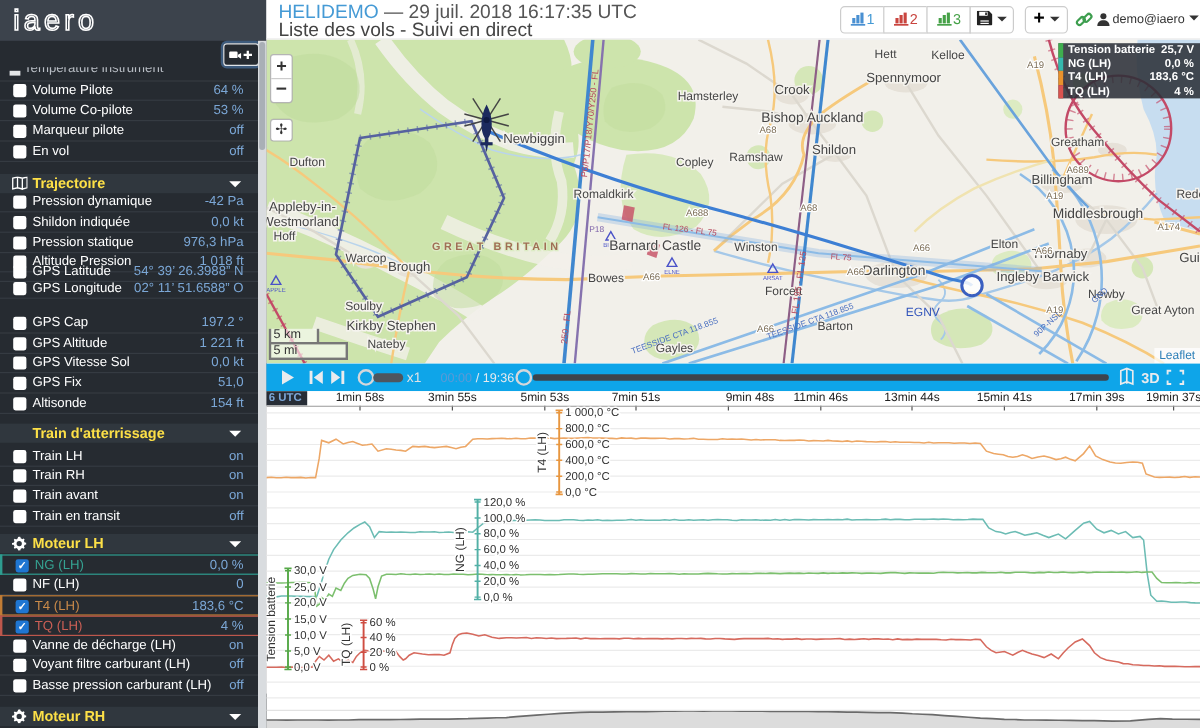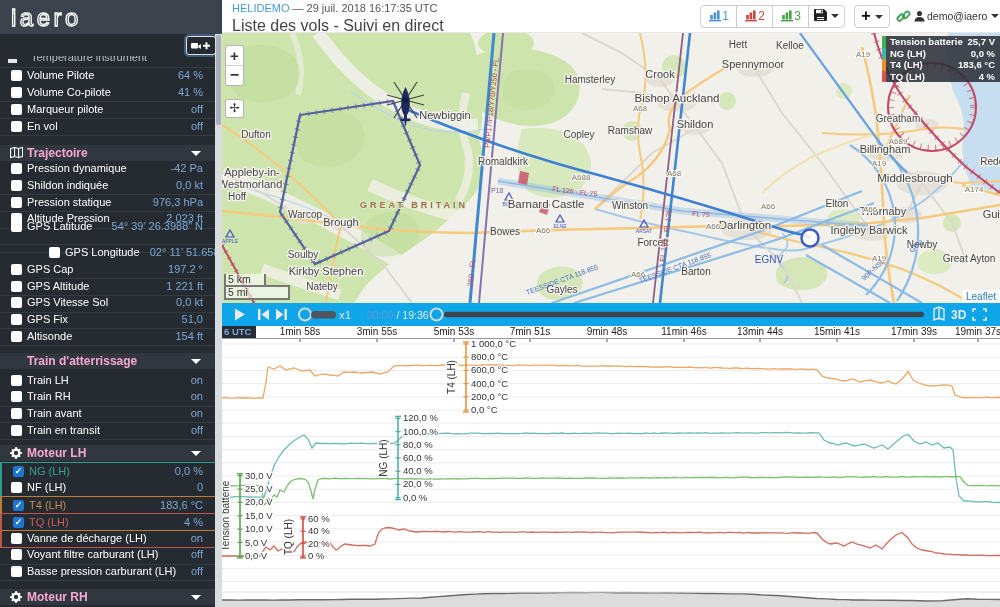--- a/index.html
+++ b/index.html
@@ -1,30 +1,30 @@
 <!DOCTYPE html>
 <html><head><meta charset="utf-8">
 <style>
 *{margin:0;padding:0;box-sizing:border-box}
 html,body{width:1000px;height:607px;overflow:hidden;font-family:"Liberation Sans",sans-serif;background:#fff;position:relative}
 #sidebar{position:absolute;left:0;top:0;width:222px;height:607px;background:#262b31;overflow:hidden}
 #logo{position:absolute;left:0;top:0;width:222px;height:34px;background:#3c434c}
 #logotx{position:absolute;left:11px;top:4px;font-size:24px;letter-spacing:3.5px;color:transparent;-webkit-text-stroke:1.3px #fff}
 #sbscroll{position:absolute;left:215px;top:34px;width:7px;height:573px;background:#d9dcdf}
 #sbthumb{position:absolute;left:216px;top:35px;width:5px;height:90px;background:#a9afb6;border-radius:3px}
-.row{position:absolute;left:0;width:215px;height:35px;border-bottom:1px solid #353b42;font-size:11px;color:#fff}
+.row{position:absolute;left:0;width:215px;height:17px;border-bottom:1px solid #353b42;font-size:11px;color:#fff}
 .row .lb{position:absolute;left:27px;top:2px;white-space:nowrap}
 .row .vl{position:absolute;right:12px;top:2px;color:#7ba7d6;white-space:nowrap}
 .cb{position:absolute;left:11px;top:3px;width:11px;height:11px;background:#fff;border-radius:2px}
 .cbc{position:absolute;left:11px;top:3px;width:11px;height:11px;background:#1f76d2;border-radius:2px;color:#fff;font-size:9px;font-weight:bold;text-align:center;line-height:11px}
-.hdr{position:absolute;left:0;width:215px;height:16px;background:#30373e;color:#f9a8d4;font-size:12px;font-weight:bold}
+.hdr{position:absolute;left:0;width:215px;height:16px;background:#30373e;color:#fde047;font-size:12px;font-weight:bold}
 .hdr .ht{position:absolute;left:27px;top:1px}
 .hdr .car{position:absolute;right:14px;top:6px;width:0;height:0;border-left:5px solid transparent;border-right:5px solid transparent;border-top:5px solid #fff}
 #topnav{position:absolute;left:222px;top:0;width:778px;height:33px;background:#fff;border-bottom:1px solid #e8e8e8}
-#title1{position:absolute;left:10px;top:2px;font-size:11px;color:#459ad5}
+#title1{position:absolute;left:10px;top:2px;font-size:16px;color:#459ad5}
 #title1 .gd{color:#555}
 #title2{position:absolute;left:10px;top:17px;font-size:16px;color:#444}
 .btn{position:absolute;top:5px;height:23px;background:#fff;border:1px solid #ccc;font-size:12px}
 #playbar{position:absolute;left:222px;top:303px;width:778px;height:23px;background:#0ea5e9}
 #ruler{position:absolute;left:222px;top:326px;width:778px;height:12px;background:#fff;font-size:10px;color:#222}
 #rtag{position:absolute;left:0;top:0;width:34px;height:12px;background:#272d36;color:#7da7d8;font-weight:bold;font-size:9.5px;line-height:12px;padding-left:2px}
 .rlb{position:absolute;top:0;font-size:10px;color:#222;transform:translateX(-50%);white-space:nowrap}
 #chart{position:absolute;left:222px;top:338px;width:778px;height:240px;background:#fff}
 #mapbox{position:absolute;left:222px;top:33px;width:778px;height:270px;overflow:hidden}
 .mapctl{position:absolute;background:#fff;border:1.5px solid rgba(120,120,120,.55);border-radius:3px;color:#333;text-align:center}
@@ -38,33 +38,33 @@
 </style></head><body>
 <div id="sidebar">
     <div id="logo"></div>
     <div id="logotx">iaero</div>
     <div style="position:absolute;left:186px;top:36px;width:30px;height:19px;border:1px solid #dfe3e8;border-radius:3px;box-shadow:0 0 0 2px rgba(90,150,220,.45);"><svg width="28" height="17" viewBox="0 0 28 17">
         <rect x="4" y="6" width="7" height="5.4" rx="1" fill="#fff"></rect>
         <path d="M11.3 8.7l2.6-1.6v4.8l-2.6-1.6z" fill="#fff"></path>
         <path d="M19.5 5.2v7M16 8.7h7" stroke="#fff" stroke-width="1.9"></path>
       </svg></div>
     <div style="position:absolute;left:8px;top:59px;width:9px;height:3.5px;background:#e4e6e8"></div>
-    <div style="position:absolute;left:31px;top:56px;width:170px;overflow:hidden;height:8px">
+    <div style="position:absolute;left:20px;top:56px;width:170px;overflow:hidden;height:8px">
       <div style="font-size:11px;color:#b9bec5;margin-top:-5px">Température instrument</div>
     </div>
     <div style="position:absolute;left:0;top:67px;width:215px;height:1px;background:#353b42"></div>
     <div class="row" style="top:67px;">
       <span class="cb"></span>
       <span class="lb" style="">Volume Pilote</span>
       <span class="vl">64 %</span>
     </div>
     <div class="row" style="top:84px;">
       <span class="cb"></span>
       <span class="lb" style="">Volume Co-pilote</span>
-      <span class="vl">41 %</span>
+      <span class="vl">53 %</span>
     </div>
     <div class="row" style="top:101px;text-align:right;">
       <span class="cb"></span>
       <span class="lb" style="">Marqueur pilote</span>
       <span class="vl">off</span>
     </div>
     <div class="row" style="top:118px;">
       <span class="cb"></span>
       <span class="lb" style="">En vol</span>
       <span class="vl">off</span>
@@ -87,28 +87,28 @@
       <span class="vl">0,0 kt</span>
     </div>
     <div class="row" style="top:194px;text-align:right;">
       <span class="cb"></span>
       <span class="lb" style="">Pression statique</span>
       <span class="vl">976,3 hPa</span>
     </div>
     <div class="row" style="top:210px;">
       <span class="cb"></span>
       <span class="lb" style="">Altitude Pression</span>
-      <span class="vl">2 023 ft</span>
+      <span class="vl">1 018 ft</span>
     </div>
     <div class="row" style="top:218px;">
       <span class="cb"></span>
       <span class="lb" style="">GPS Latitude</span>
       <span class="vl">54° 39’ 26.3988” N</span>
     </div>
-    <div class="row" style="top:244px;margin-left:38px;">
+    <div class="row" style="top:232px;">
       <span class="cb"></span>
       <span class="lb" style="">GPS Longitude</span>
       <span class="vl">02° 11’ 51.6588” O</span>
     </div>
     <div class="row" style="top:261px;">
       <span class="cb"></span>
       <span class="lb" style="">GPS Cap</span>
       <span class="vl">197.2 °</span>
     </div>
     <div class="row" style="top:278px;">
@@ -450,21 +450,21 @@
       <g stroke="#e9ebee" stroke-width="1.6" fill="none">
         <path d="M751,9 v-3 h3 M761,6 h3 v3 M764,14 v3 h-3 M754,17 h-3 v-3"></path>
       </g>
     </svg></div>
 <div id="ruler">
     <div id="rtag">6 UTC</div>
     <div class="rlb" style="left:78px">1min 58s</div>
     <div class="rlb" style="left:155px">3min 55s</div>
     <div class="rlb" style="left:232px">5min 53s</div>
     <div class="rlb" style="left:308px">7min 51s</div>
-    <div class="rlb" style="left:385px">9min 48s</div>
+    <div class="rlb" style="left:403px">9min 48s</div>
     <div class="rlb" style="left:462px">11min 46s</div>
     <div class="rlb" style="left:538px">13min 44s</div>
     <div class="rlb" style="left:615px">15min 41s</div>
     <div class="rlb" style="left:692px">17min 39s</div>
     <div class="rlb" style="left:756px">19min 37s</div>
   </div>
 <div id="chart"><svg width="778" height="269" viewBox="0 0 778 269" font-family="Liberation Sans,sans-serif">
       <line x1="0" y1="6.0" x2="778" y2="6.0" stroke="#ebebeb" stroke-width="1"></line>
       <line x1="0" y1="19.2" x2="778" y2="19.2" stroke="#ebebeb" stroke-width="1"></line>
       <line x1="0" y1="32.4" x2="778" y2="32.4" stroke="#ebebeb" stroke-width="1"></line>

